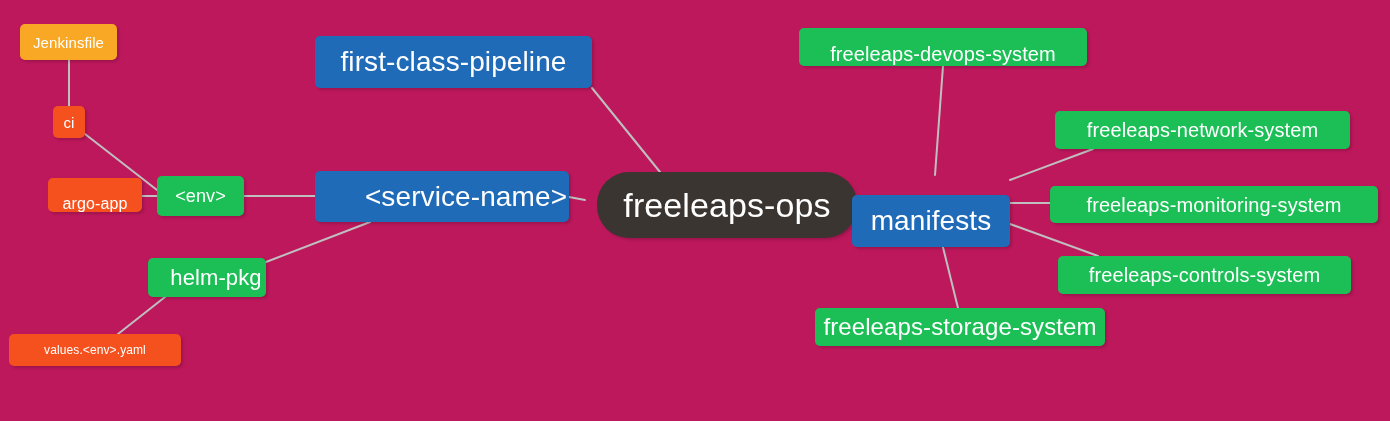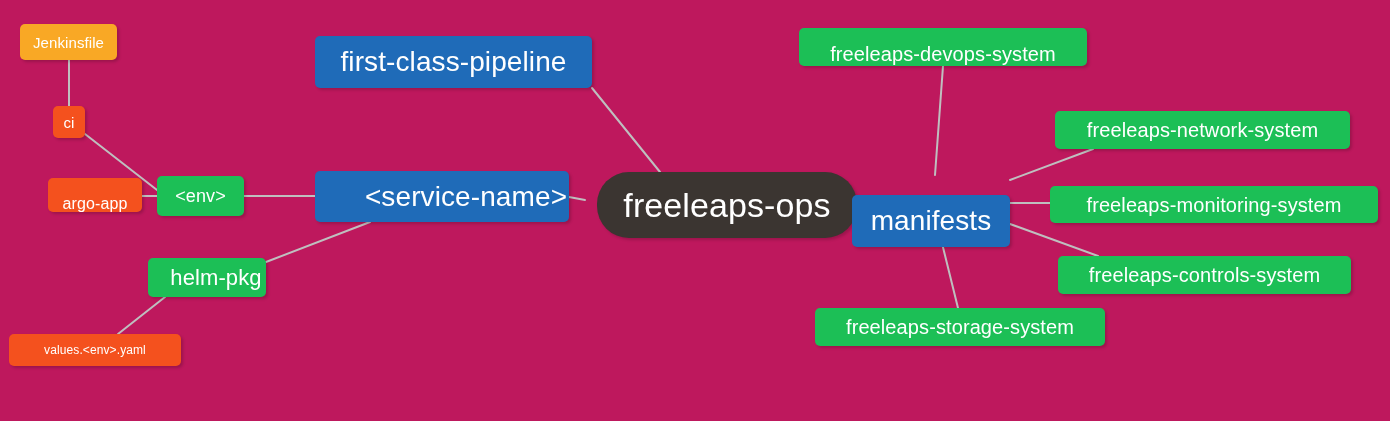--- a/index.html
+++ b/index.html
@@ -103,16 +103,16 @@
       <div class="node" style="left: 1055px; top: 111px; width: 295px; height: 38px; background: rgb(28, 191, 86); color: rgb(255, 255, 255);">
         <span class="node-label" style="font-size: 20px;">freeleaps-network-system</span>
       </div>
       <div class="node" style="left: 1050px; top: 186px; width: 328px; height: 37px; background: rgb(28, 191, 86); color: rgb(255, 255, 255);">
         <span class="node-label" style="font-size: 20px;">freeleaps-monitoring-system</span>
       </div>
       <div class="node" style="left: 1058px; top: 256px; width: 293px; height: 38px; background: rgb(28, 191, 86); color: rgb(255, 255, 255); align-items: center;">
         <span class="node-label" style="font-size: 20px;">freeleaps-controls-system</span>
       </div>
       <div class="node" style="left: 815px; top: 308px; width: 290px; height: 38px; background: rgb(28, 191, 86); color: rgb(255, 255, 255);">
-        <span class="node-label" style="font-size: 20px;">freeleaps-storage-system</span>
+        <span class="node-label" style="font-size: 24px;">freeleaps-storage-system</span>
       </div>
     </div>
 </div>
 
 </body></html>

